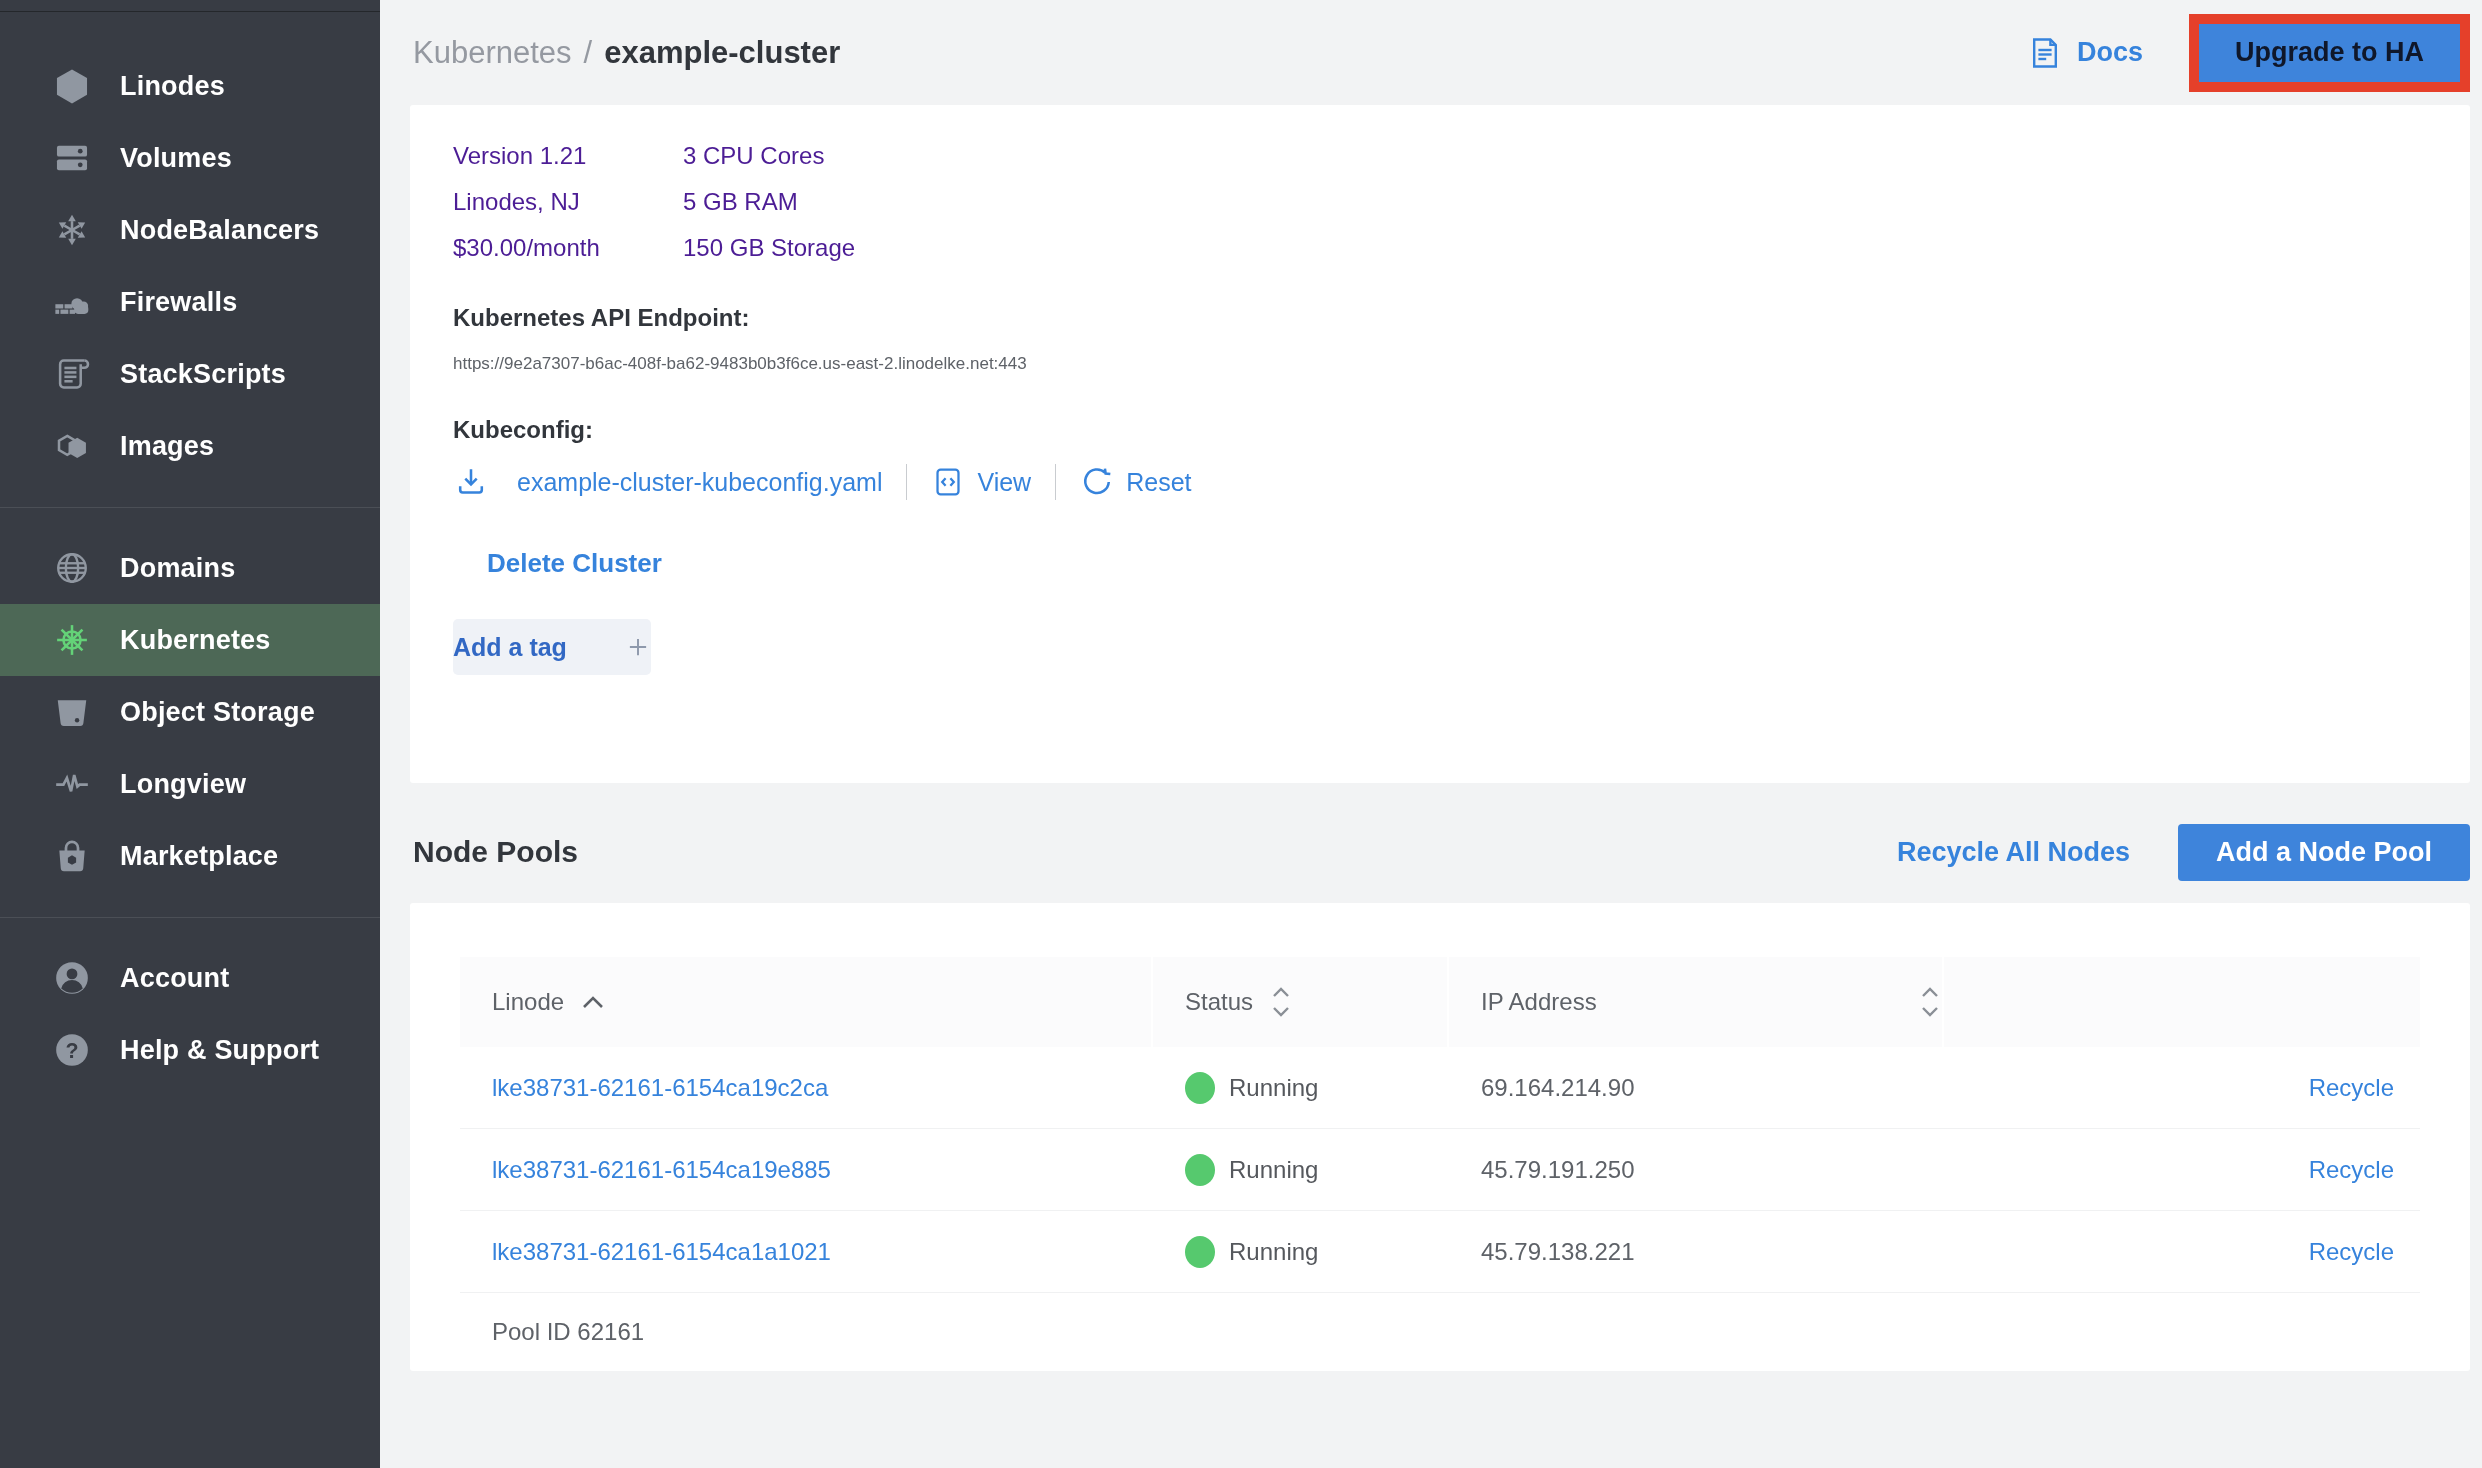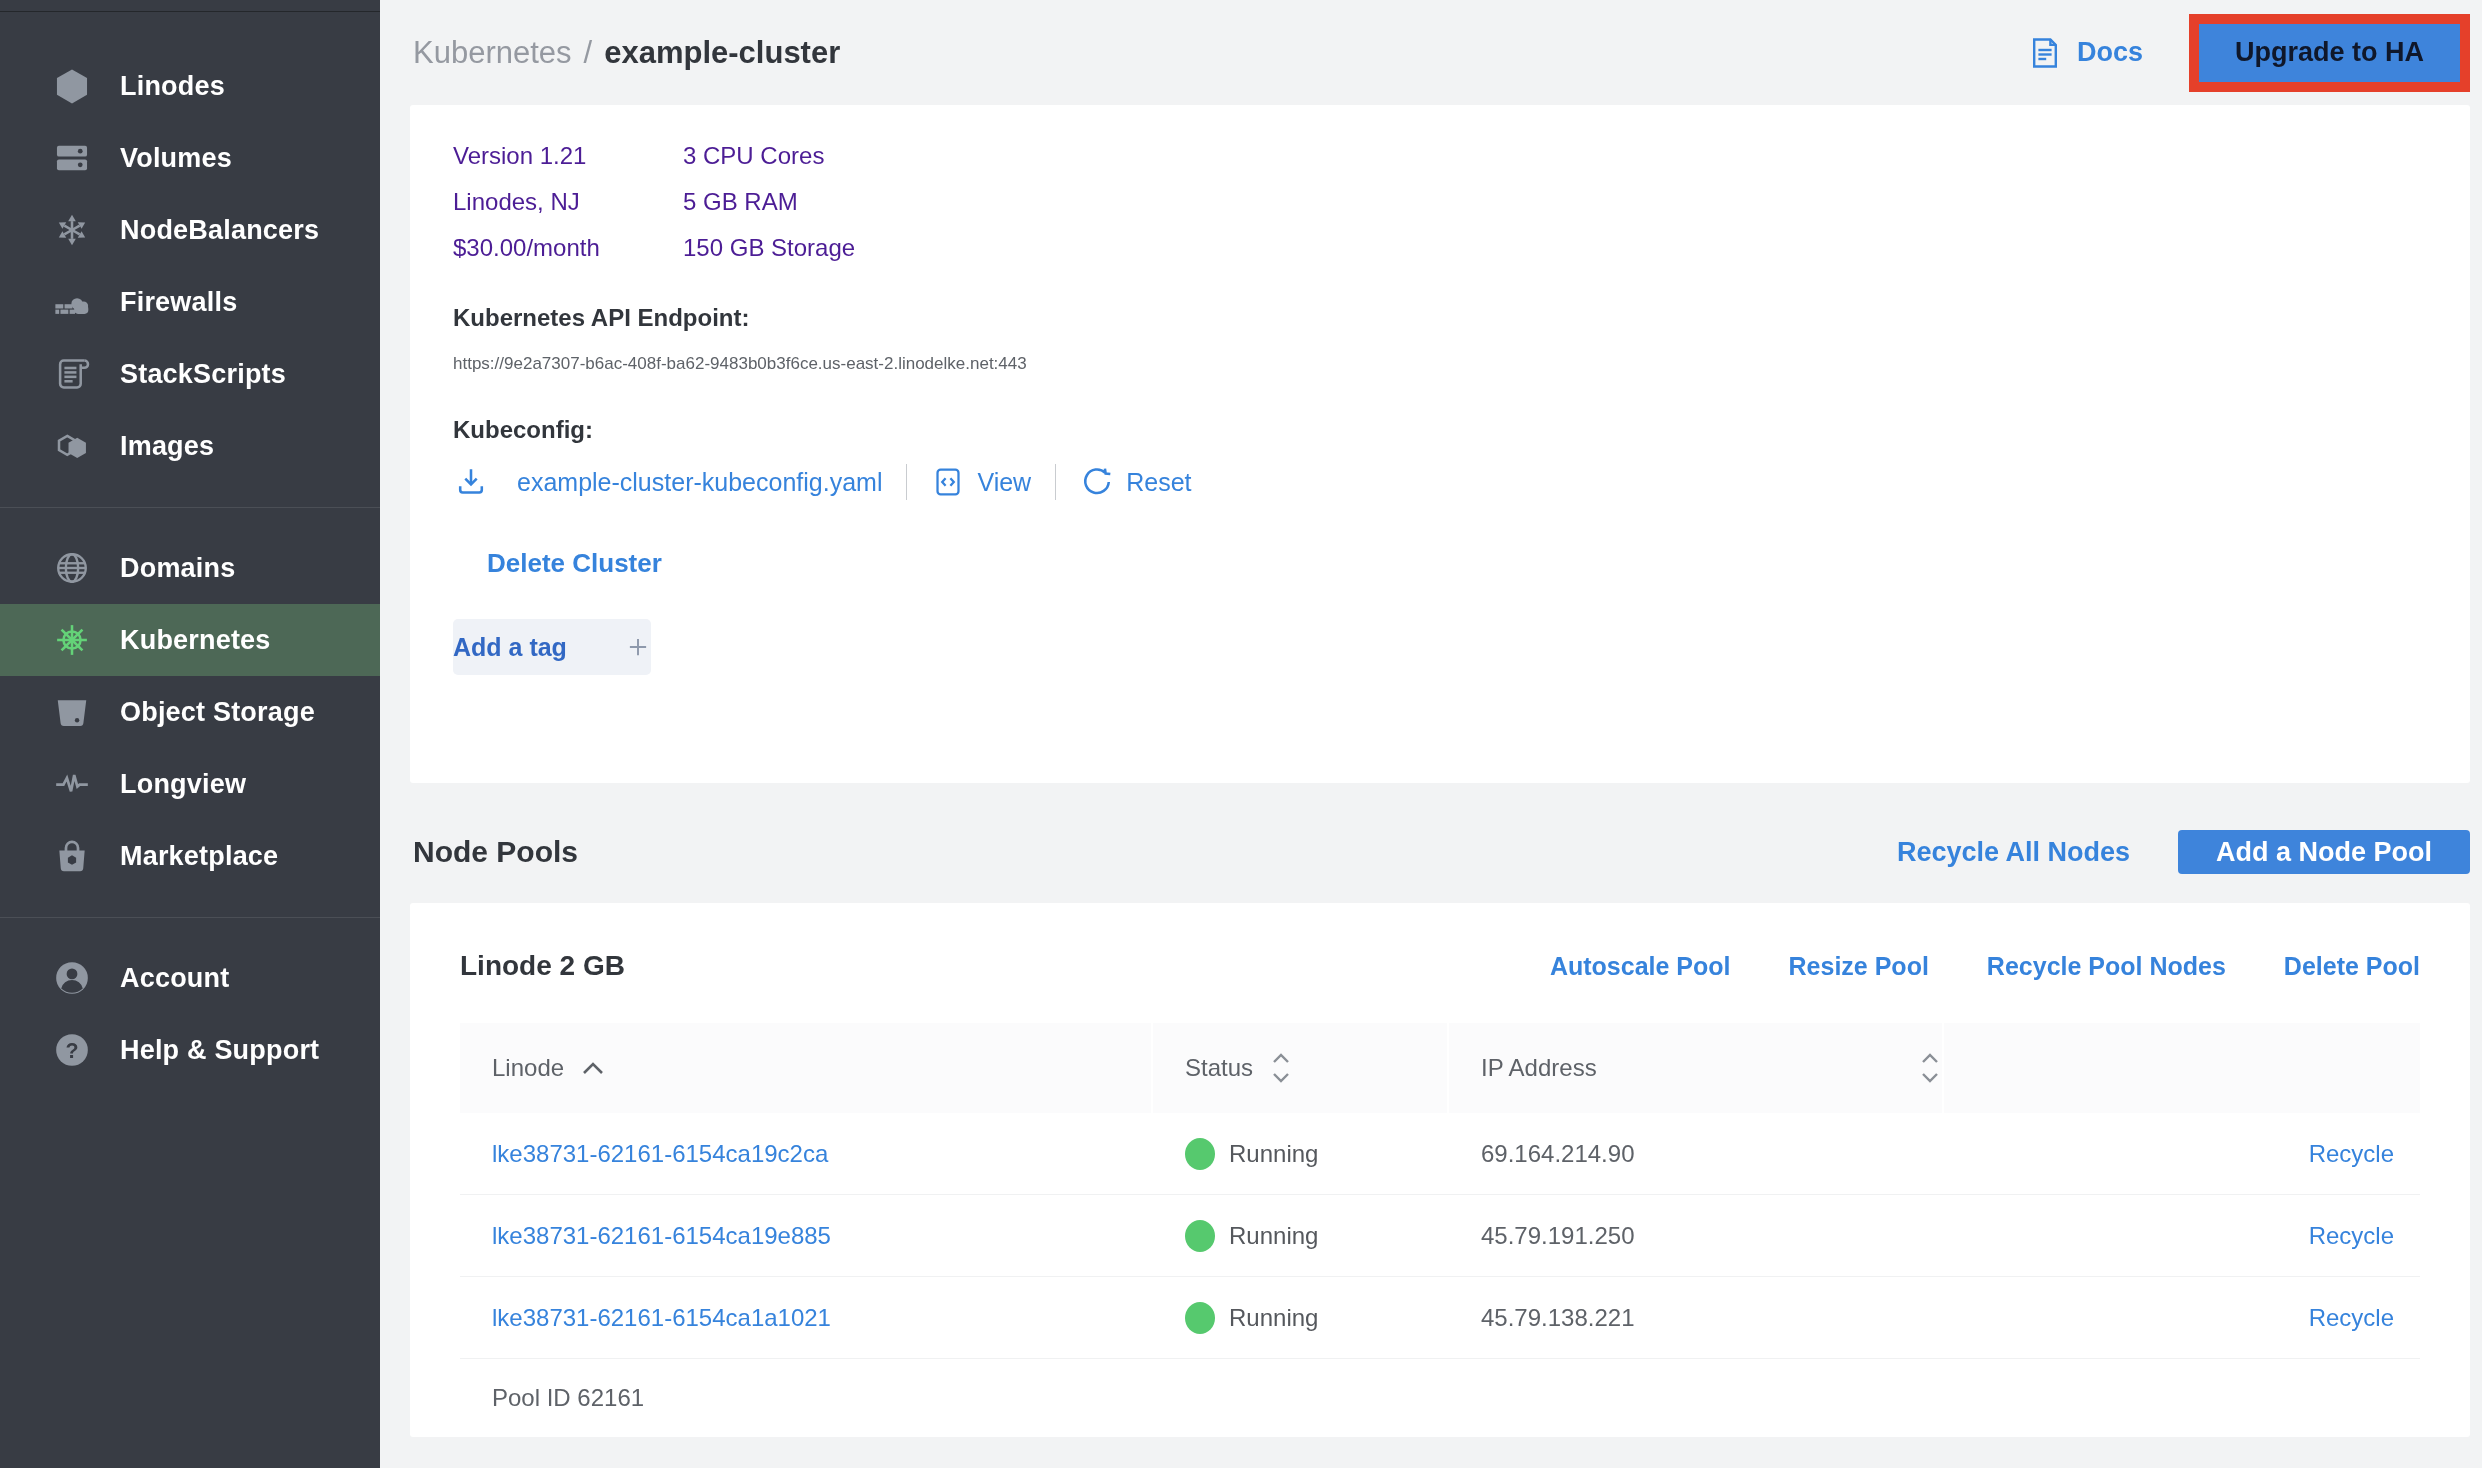--- a/index.html
+++ b/index.html
@@ -74,21 +74,21 @@
   }
   .addtag-chip .chip-label { color:#3268C4; font-size:25px; font-weight:700; }
   .addtag-chip svg { width:26px; height:26px; }
 
   
   .section-header { display:flex; align-items:center; padding:0 12px 0 33px; margin-top:40px; height:58px; }
   .section-title { font-size:30px; font-weight:700; color:#32363C; }
   .section-actions { margin-left:auto; display:flex; align-items:center; }
   .recycle-all { color:#3683DC; font-size:27px; font-weight:600; margin-right:48px; cursor:pointer; text-decoration:none; }
   .add-pool-btn {
-    height:44px; background:#3E84DB; color:#fff; border:none; border-radius:4px;
+    height:57px; background:#3E84DB; color:#fff; border:none; border-radius:4px;
     font-family:inherit; font-size:27px; font-weight:600; padding:0 38px; cursor:pointer;
   }
 
   .pool-card { margin:22px 12px 0 30px; padding:30px 50px 0; }
   .pool-header { display:flex; align-items:center; height:66px; }
   .pool-title { font-size:28px; font-weight:700; color:#32363C; }
   .pool-actions { margin-left:auto; display:flex; gap:58px; }
   .pool-actions a { color:#3683DC; font-size:25px; font-weight:600; cursor:pointer; text-decoration:none; white-space:nowrap; }
 
   .pool-table { margin-top:24px; }
@@ -387,29 +387,20 @@
 
   <div class="section-header">
     <h2 class="section-title">Node Pools</h2>
     <div class="section-actions">
       <a class="recycle-all">Recycle All Nodes</a>
       <button class="add-pool-btn">Add a Node Pool</button>
     </div>
   </div>
 
   <section class="card pool-card">
-    <div class="pool-header">
-      <h3 class="pool-title">Linode 2 GB</h3>
-      <div class="pool-actions">
-        <a>Autoscale Pool</a>
-        <a>Resize Pool</a>
-        <a>Recycle Pool Nodes</a>
-        <a>Delete Pool</a>
-      </div>
-    </div>
 
     <div class="pool-table">
       <div class="t-head">
         <div class="th col-linode">
           <span>Linode</span>
           <span class="sort-glyph">
             <svg width="26" height="16" viewBox="0 0 26 16" fill="none" stroke="#5E6268" stroke-width="2.6">
                 <polyline points="4,13 13,4 22,13"></polyline>
               </svg>
           </span>

